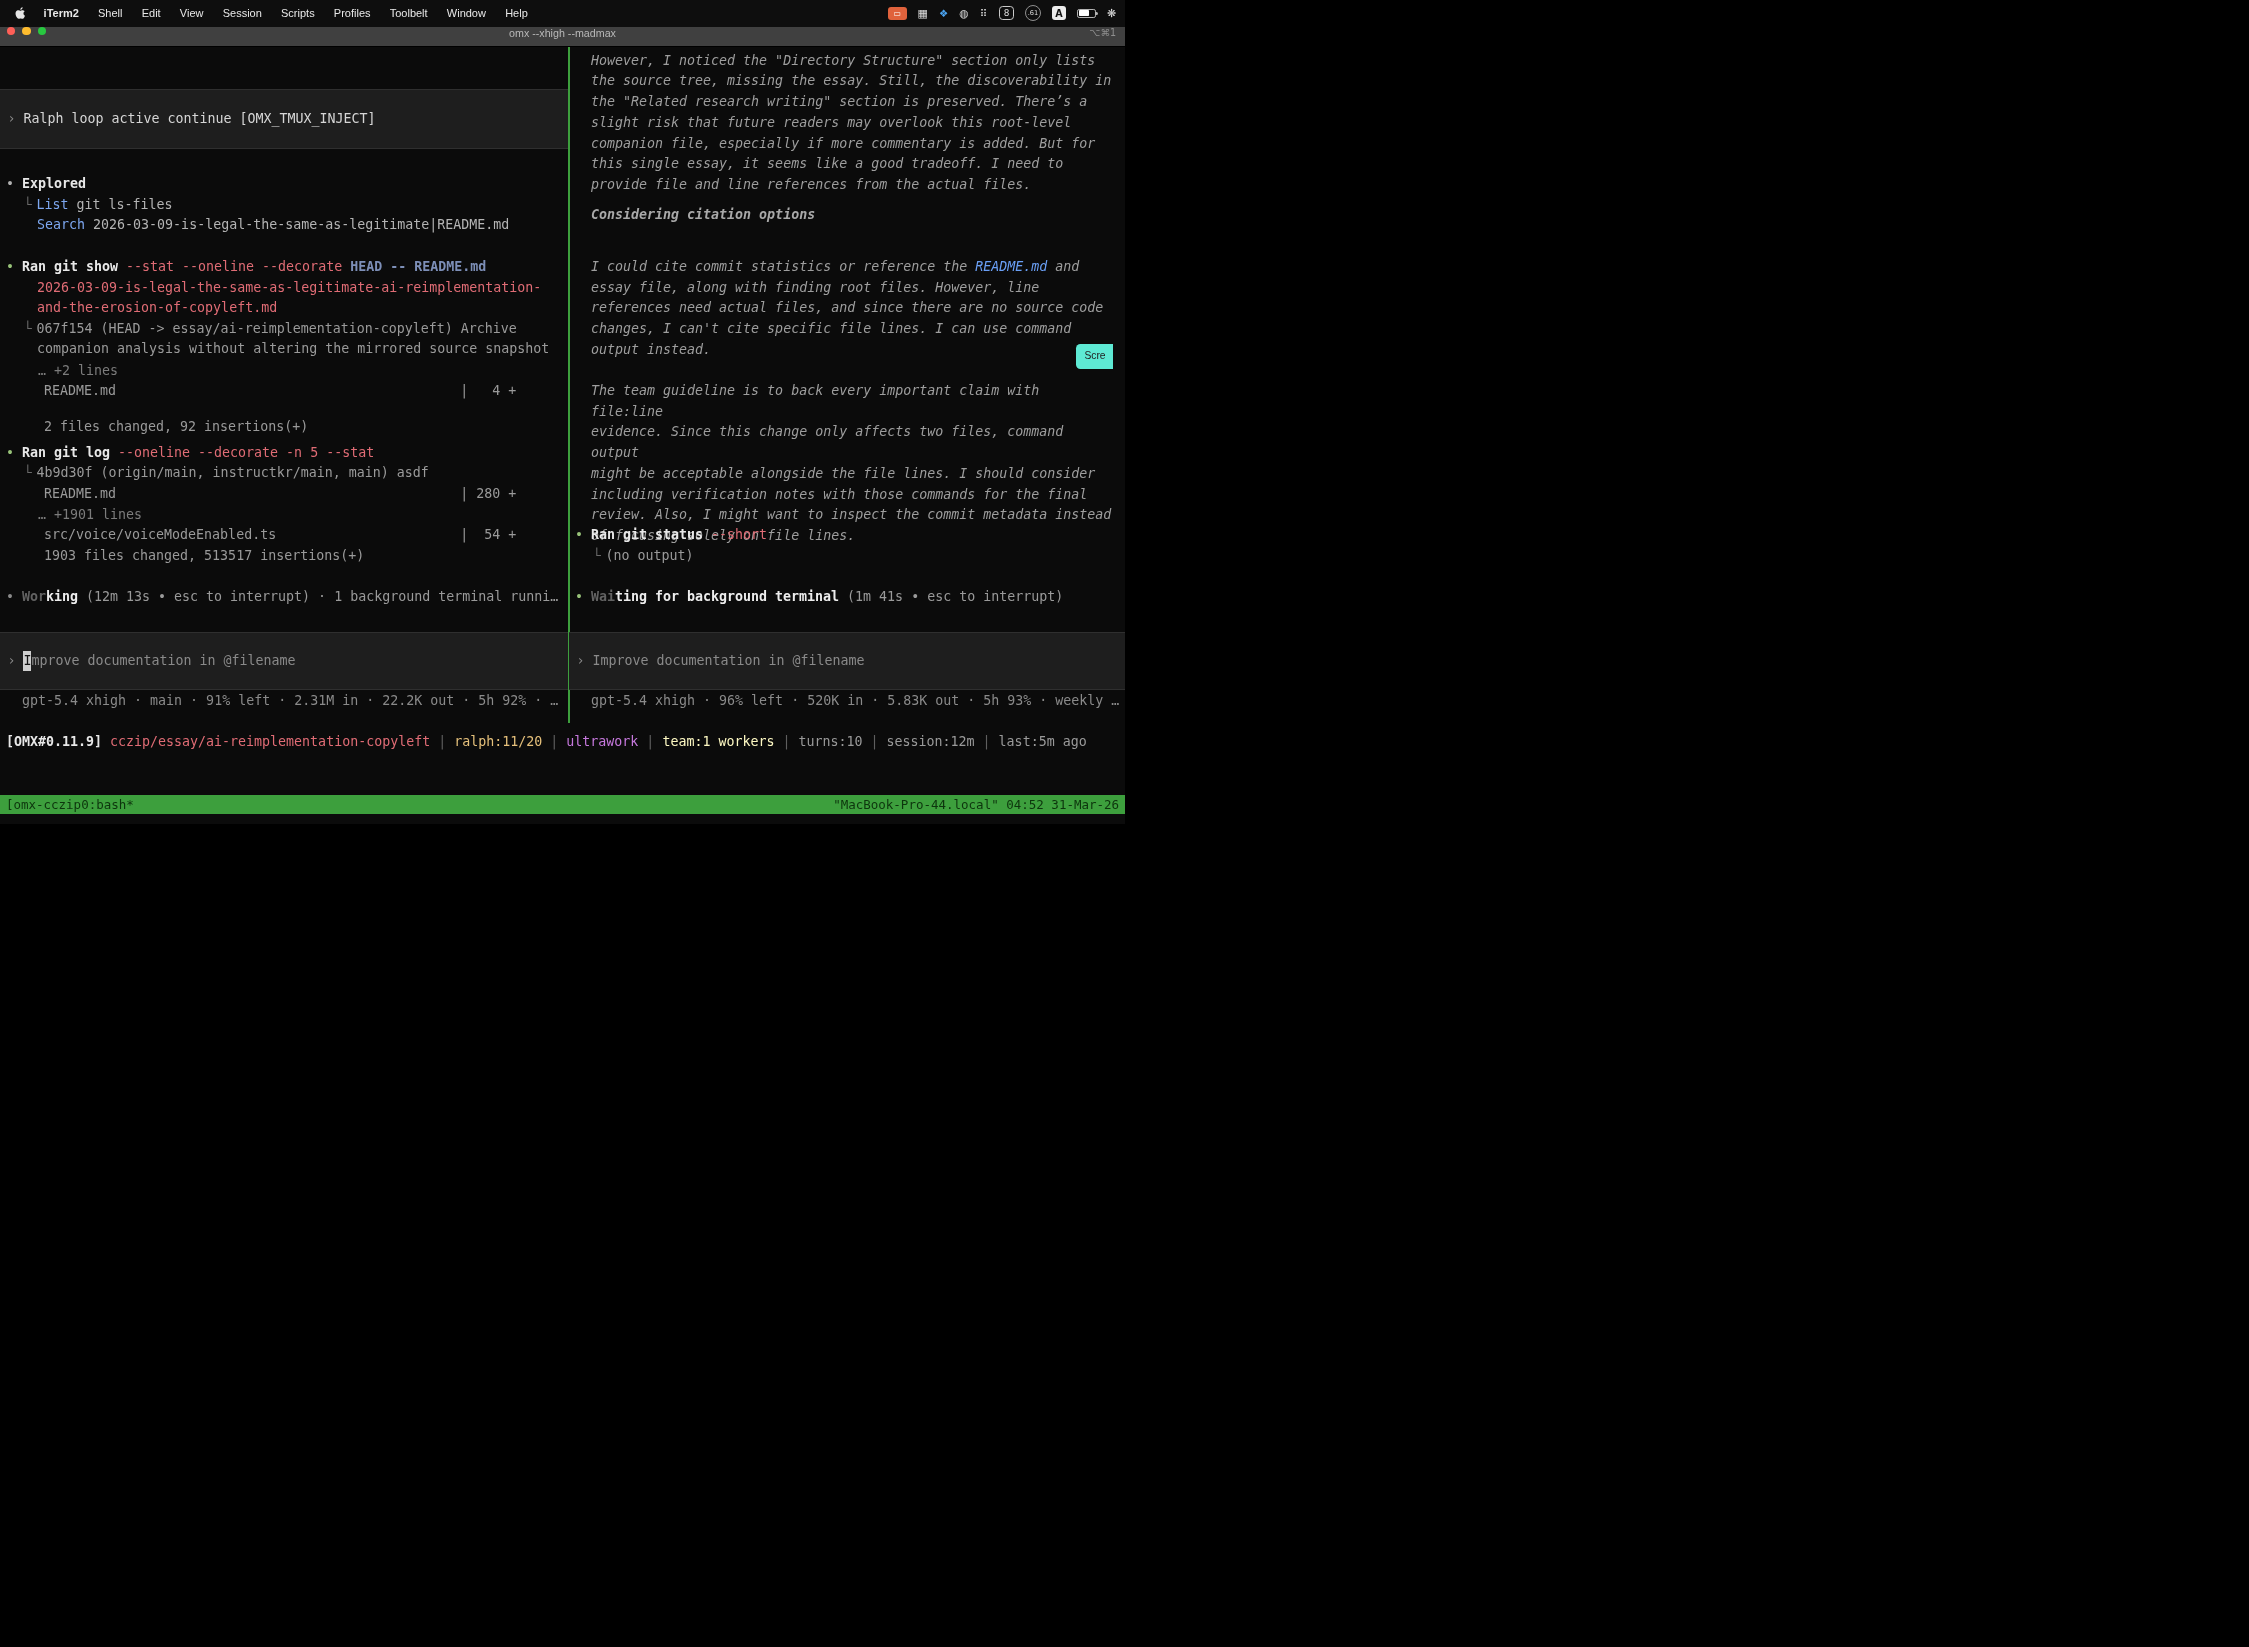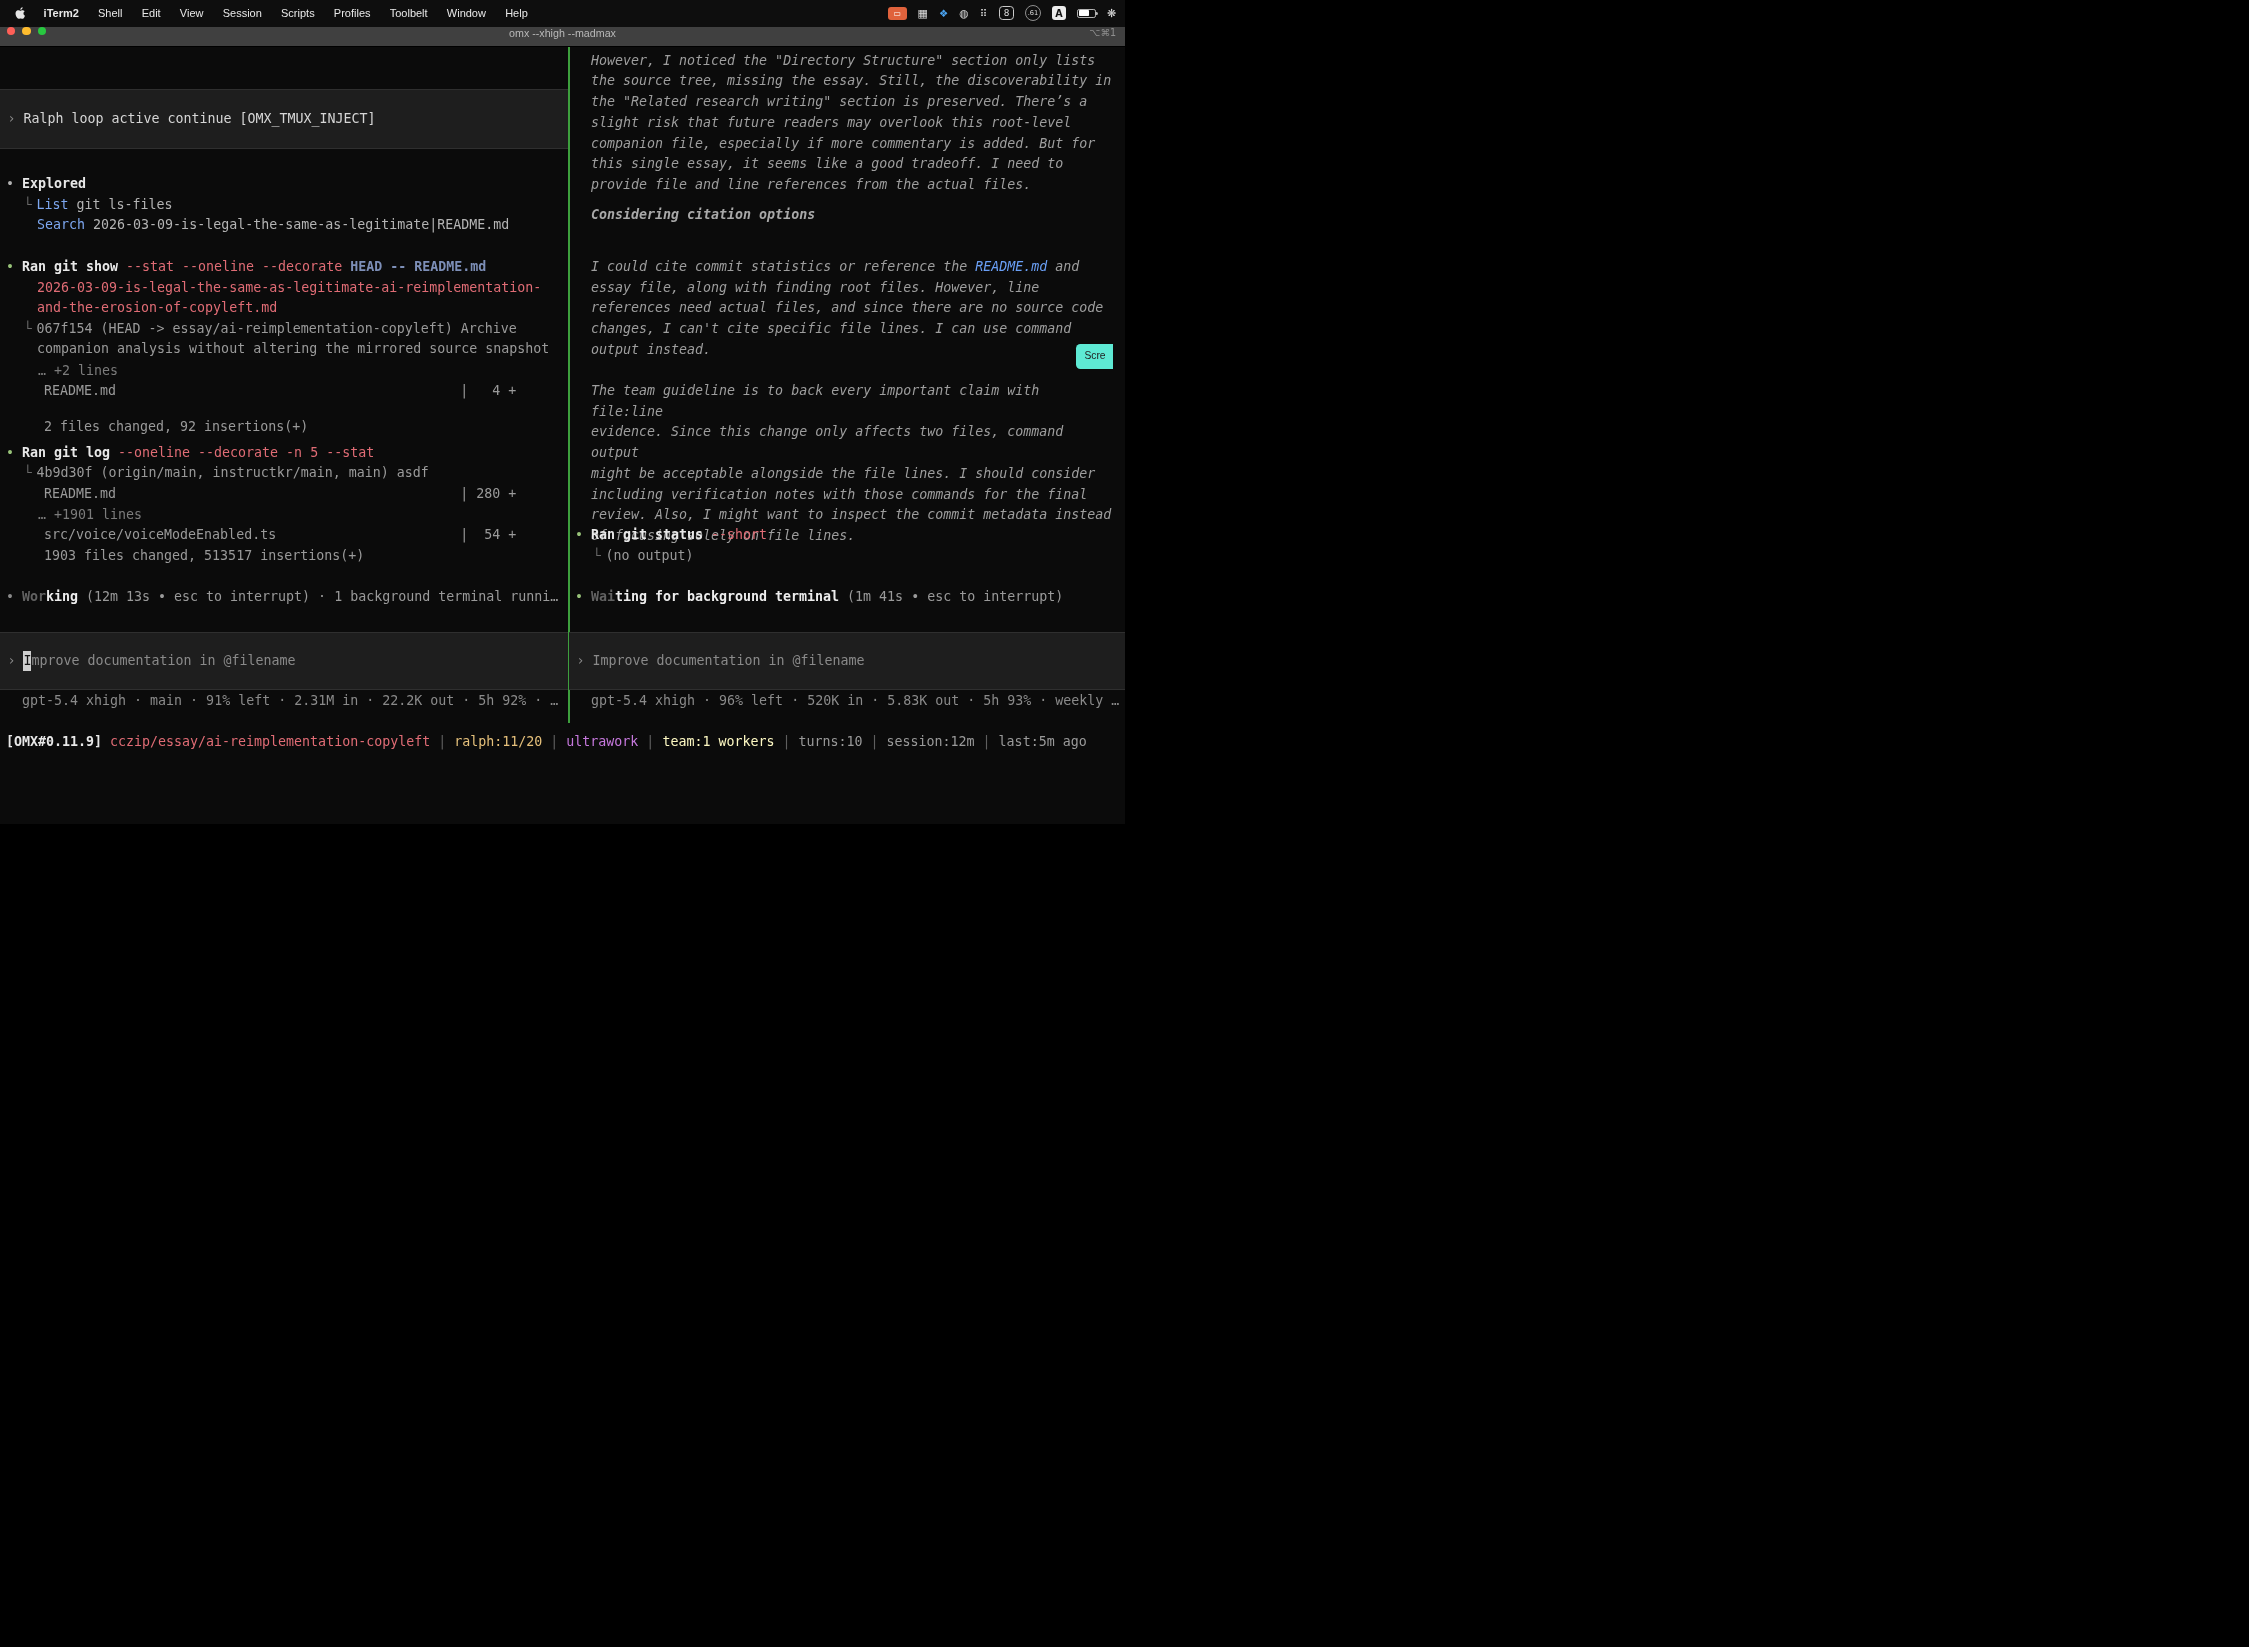--- a/index.html
+++ b/index.html
@@ -194,15 +194,16 @@
         </div>
 
       <div class="tline statusline" style="top:644px;left:22px"><span>gpt-5.4 xhigh · 96% left · 520K in · 5.83K out · 5h 93% · weekly …</span></div>
     </div>
 
     <div class="tooltip"><span>Scre</span></div>
   </div>
 
   <div class="omxbar"><span class="ver">[OMX#0.11.9]</span> <span class="path">cczip/essay/ai-reimplementation-copyleft</span><span class="sep">|</span><span class="yellow">ralph:11/20</span><span class="sep">|</span><span class="magenta">ultrawork</span><span class="sep">|</span><span class="green">team:1 workers</span><span class="sep">|</span><span>turns:10</span><span class="sep">|</span><span>session:12m</span><span class="sep">|</span><span>last:5m ago</span></div>
 
+  <div class="tmuxbar"><span>[omx-cczip0:bash*</span><span>"MacBook-Pro-44.local" 04:52 31-Mar-26</span></div>
 
 </div>
 
 
 </body></html>

